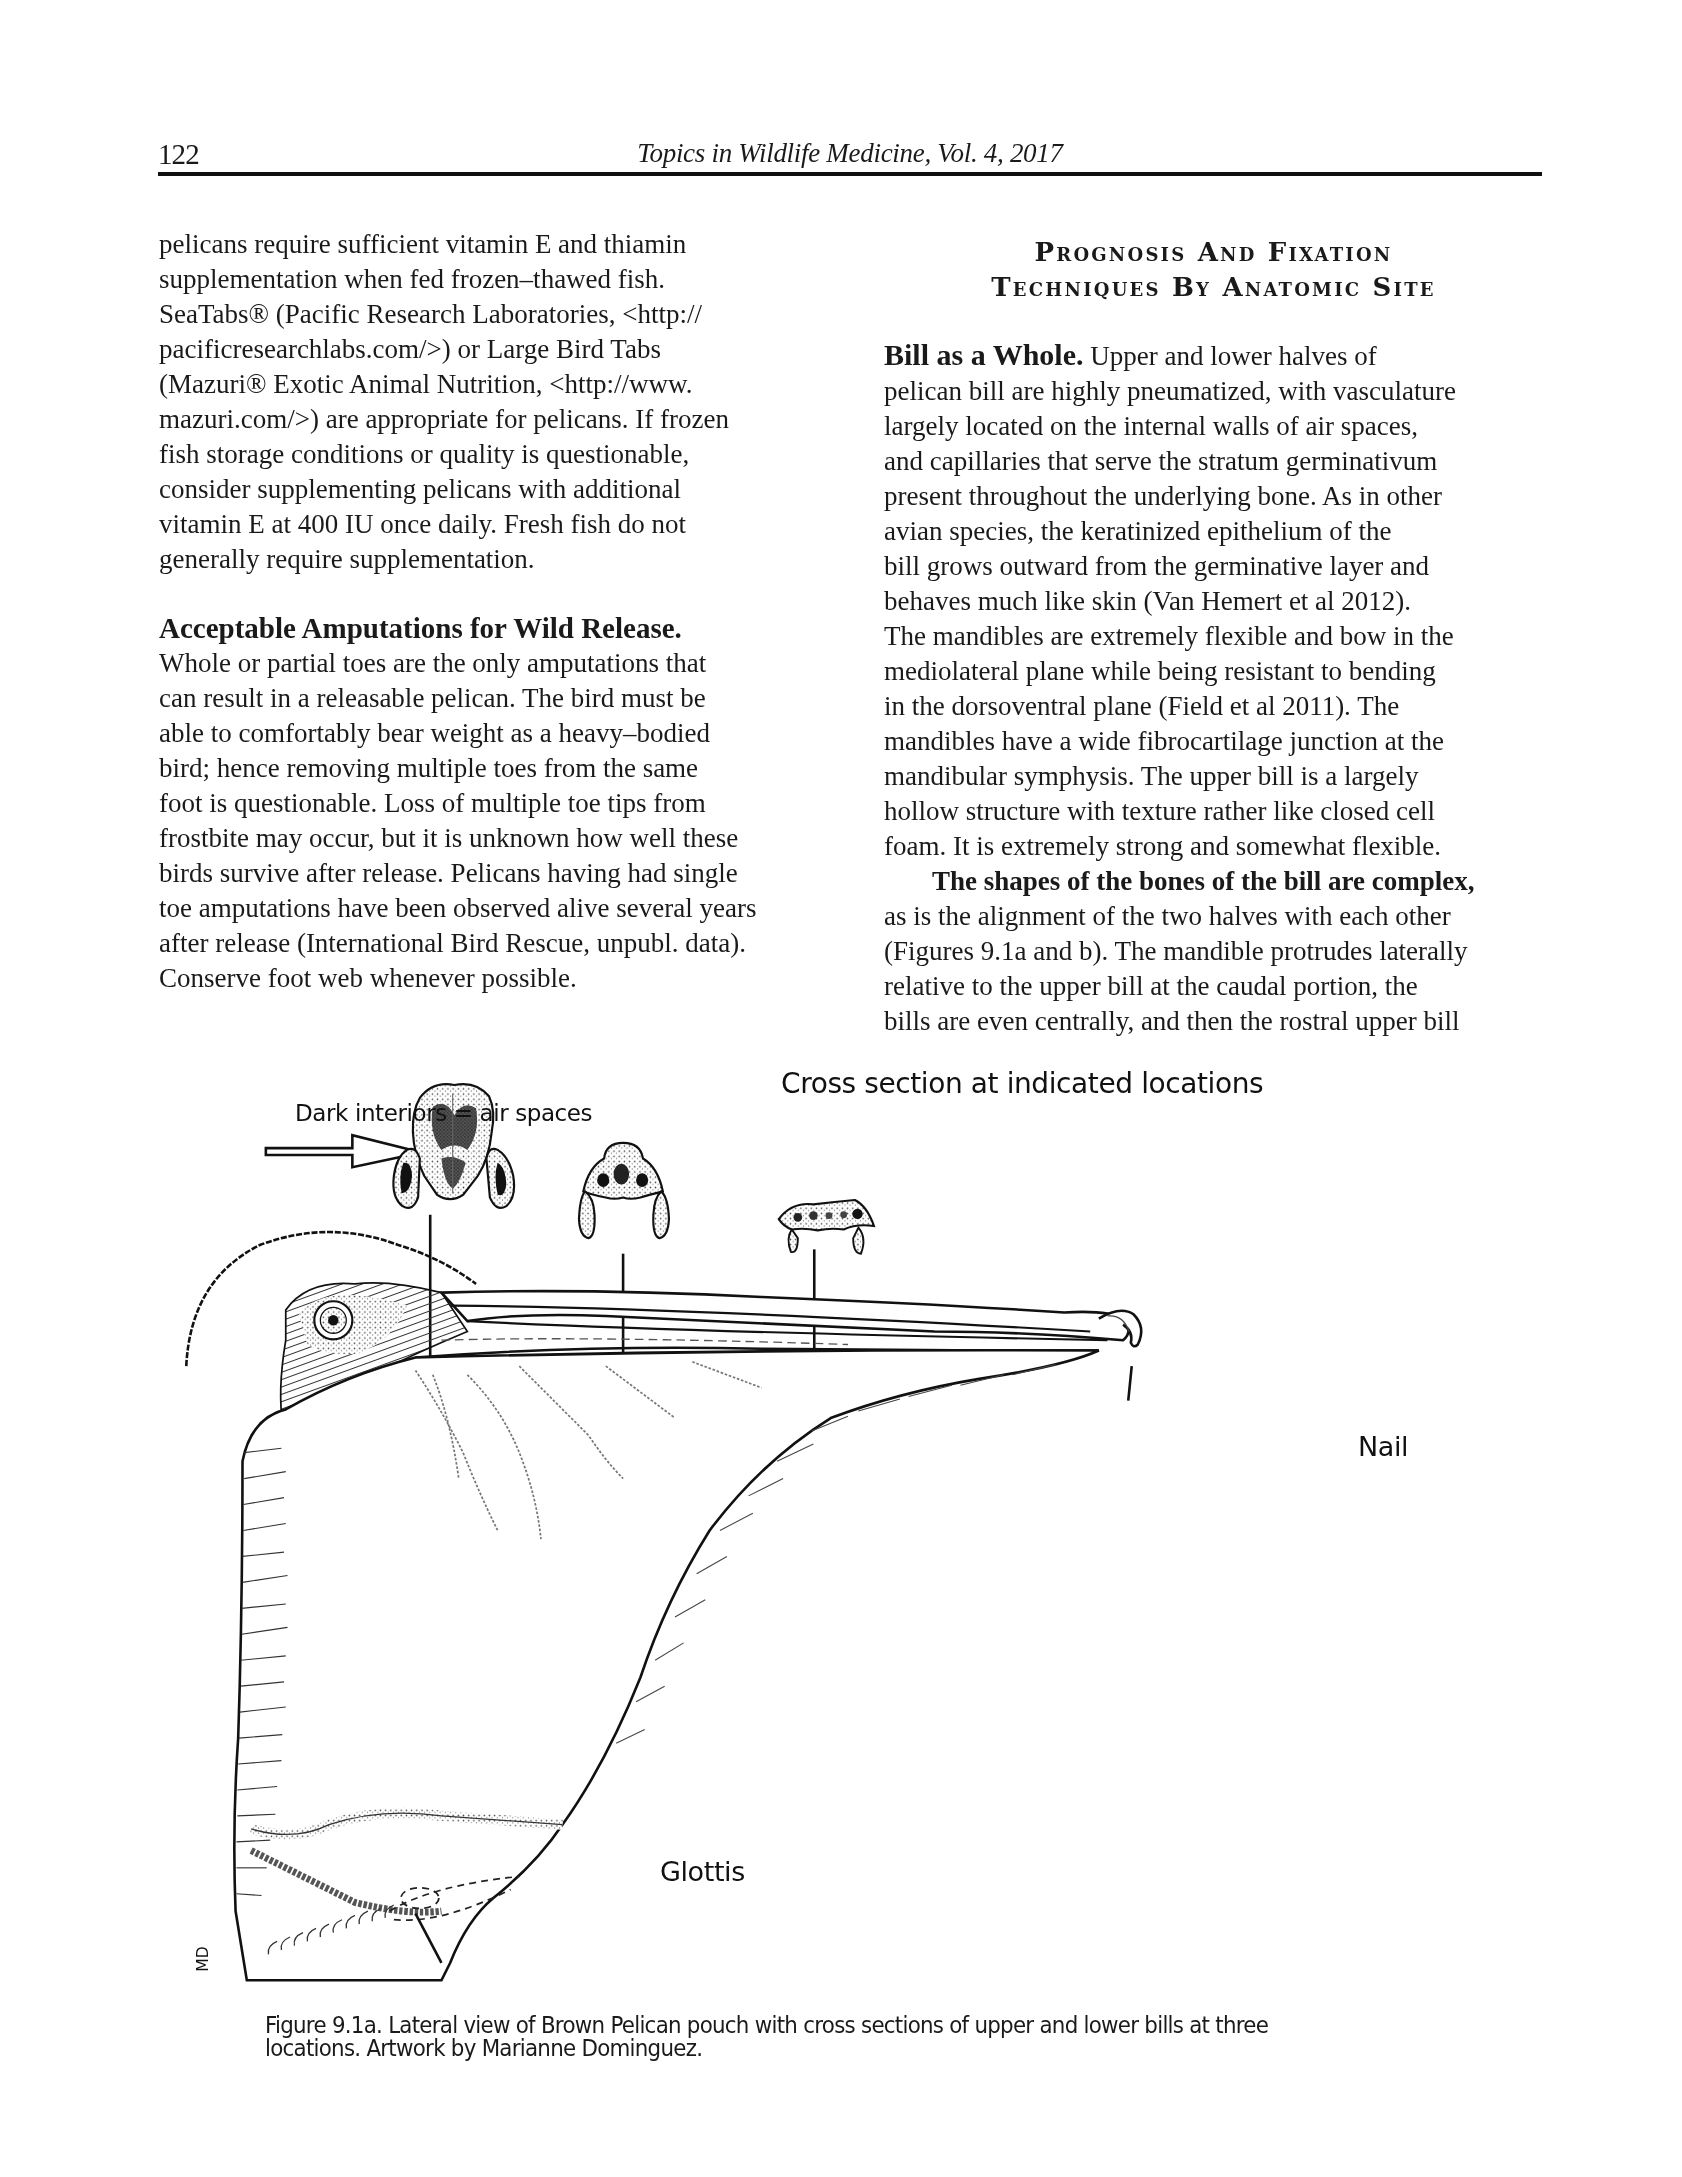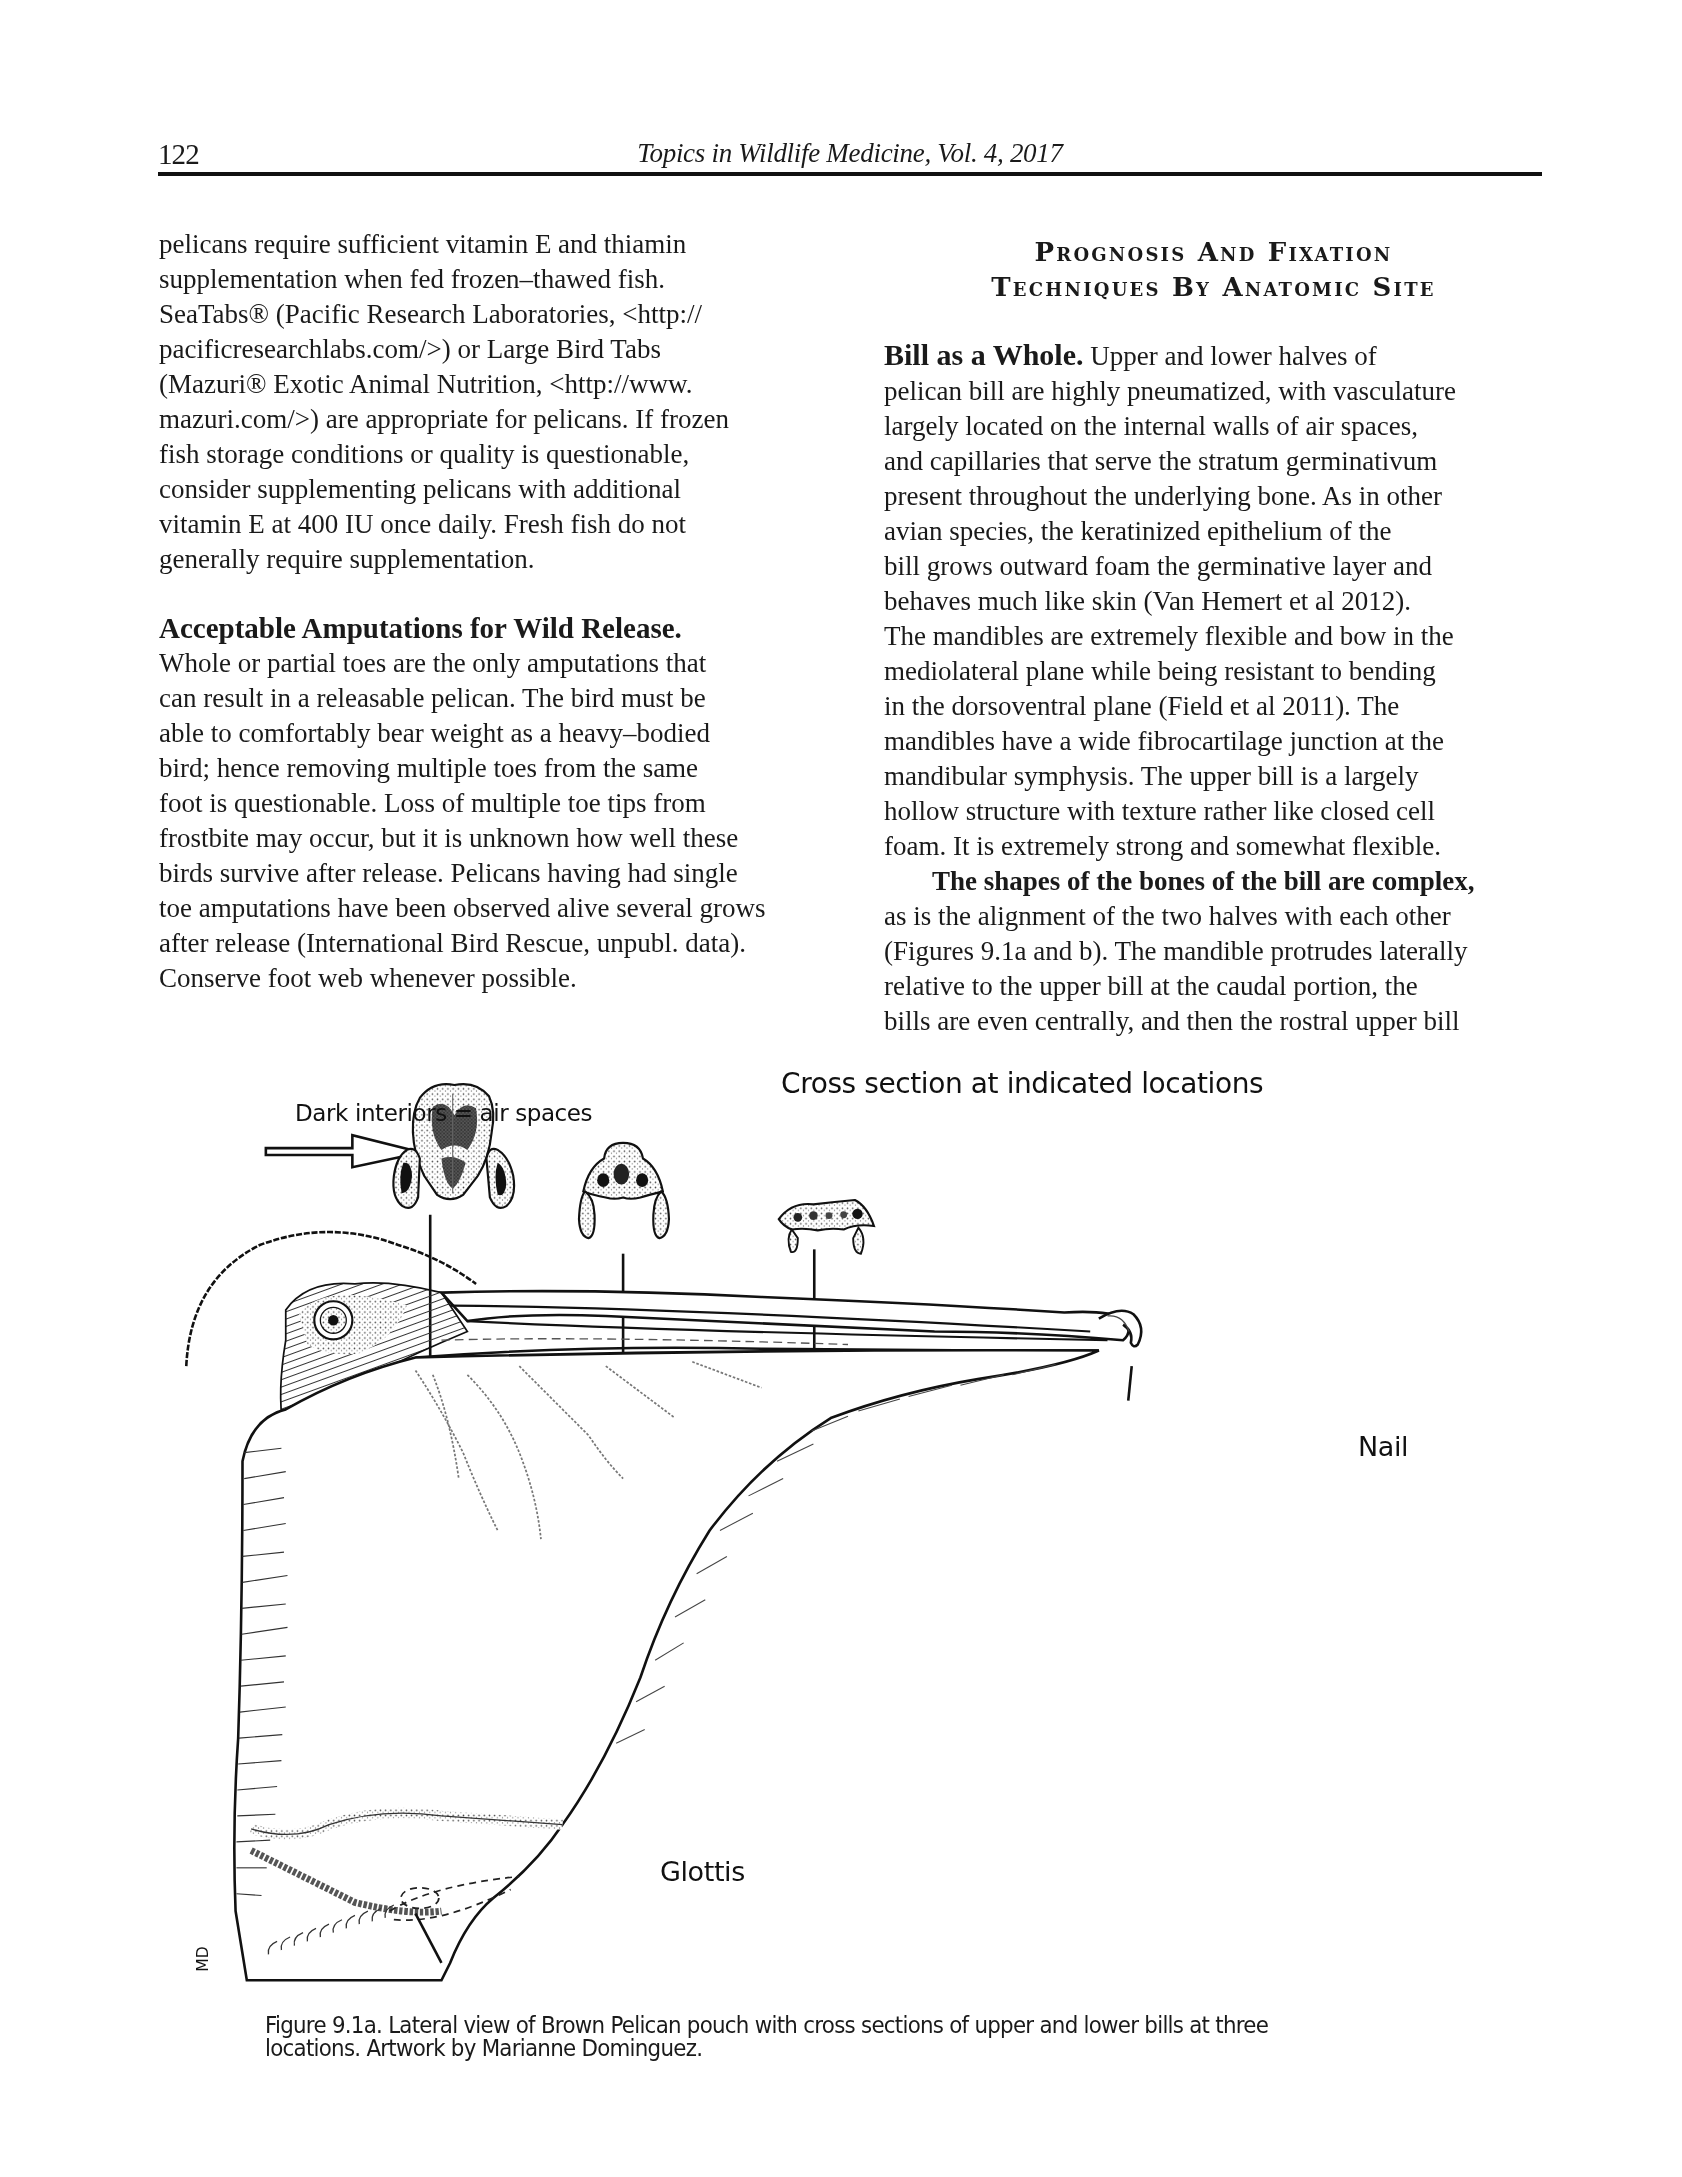--- a/index.html
+++ b/index.html
@@ -60,39 +60,39 @@
   </p>
   <p id="para-amp">
     <span class="line section-head">Acceptable Amputations for Wild Release.</span>
     <span class="line">Whole or partial toes are the only amputations that</span>
     <span class="line">can result in a releasable pelican. The bird must be</span>
     <span class="line">able to comfortably bear weight as a heavy–bodied</span>
     <span class="line">bird; hence removing multiple toes from the same</span>
     <span class="line">foot is questionable. Loss of multiple toe tips from</span>
     <span class="line">frostbite may occur, but it is unknown how well these</span>
     <span class="line">birds survive after release. Pelicans having had single</span>
-    <span class="line">toe amputations have been observed alive several grows</span>
+    <span class="line">toe amputations have been observed alive several years</span>
     <span class="line">after release (International Bird Rescue, unpubl. data).</span>
     <span class="line">Conserve foot web whenever possible.</span>
   </p>
 </div>
 
 <div id="col-right" class="col serif">
   <div id="prog-heading">
     <span class="line">Prognosis And Fixation</span>
     <span class="line">Techniques By Anatomic Site</span>
   </div>
   <p id="bill-para">
     <span class="line"><span class="run-in">Bill as a Whole.</span><span> Upper and lower halves of</span></span>
     <span class="line">pelican bill are highly pneumatized, with vasculature</span>
     <span class="line">largely located on the internal walls of air spaces,</span>
     <span class="line">and capillaries that serve the stratum germinativum</span>
     <span class="line">present throughout the underlying bone. As in other</span>
     <span class="line">avian species, the keratinized epithelium of the</span>
-    <span class="line">bill grows outward foam the germinative layer and</span>
+    <span class="line">bill grows outward from the germinative layer and</span>
     <span class="line">behaves much like skin (Van Hemert et al 2012).</span>
     <span class="line">The mandibles are extremely flexible and bow in the</span>
     <span class="line">mediolateral plane while being resistant to bending</span>
     <span class="line">in the dorsoventral plane (Field et al 2011). The</span>
     <span class="line">mandibles have a wide fibrocartilage junction at the</span>
     <span class="line">mandibular symphysis. The upper bill is a largely</span>
     <span class="line">hollow structure with texture rather like closed cell</span>
     <span class="line">foam. It is extremely strong and somewhat flexible.</span>
   </p>
   <p>

